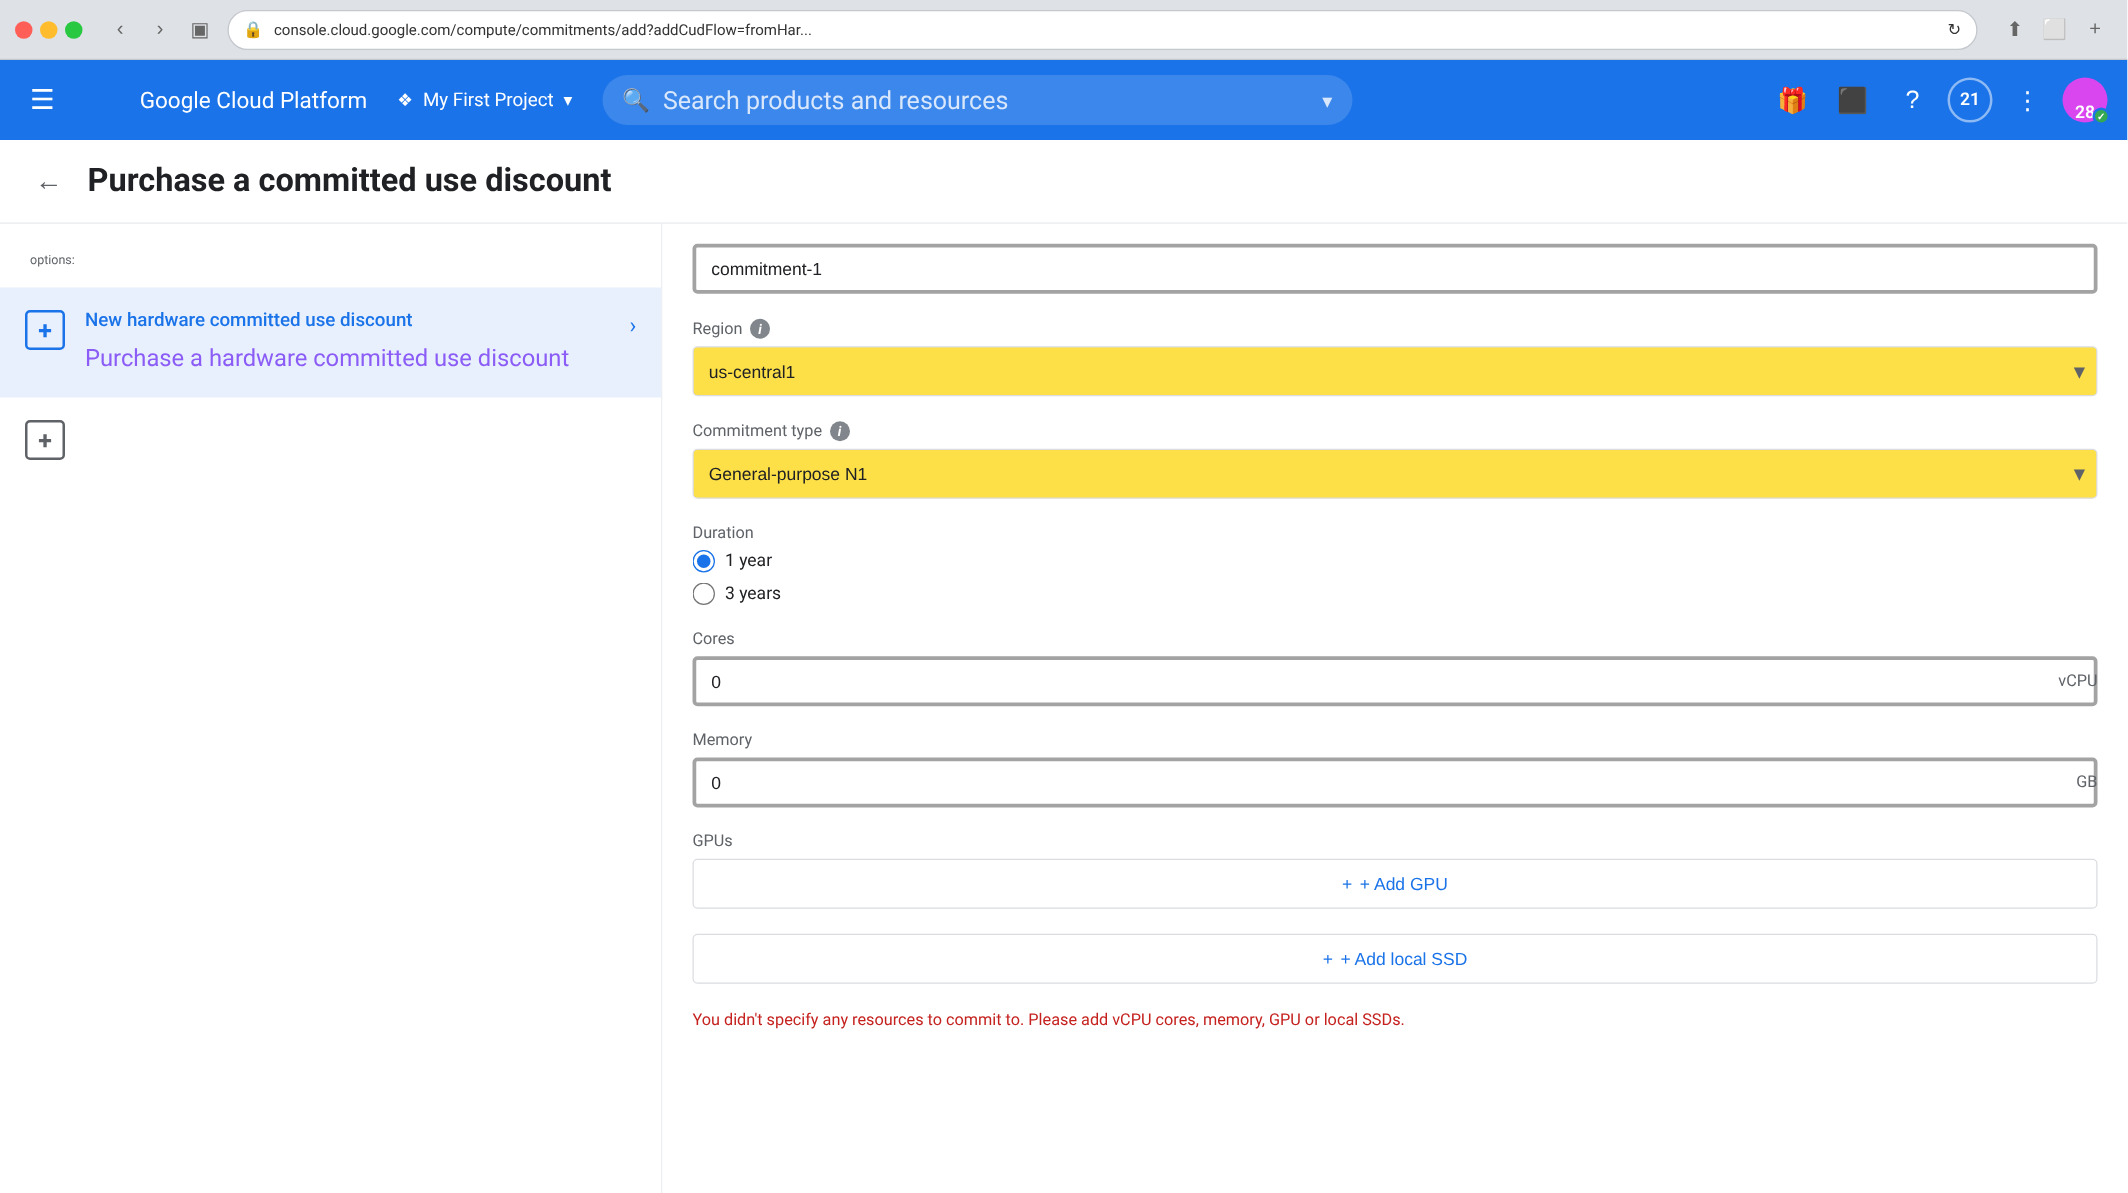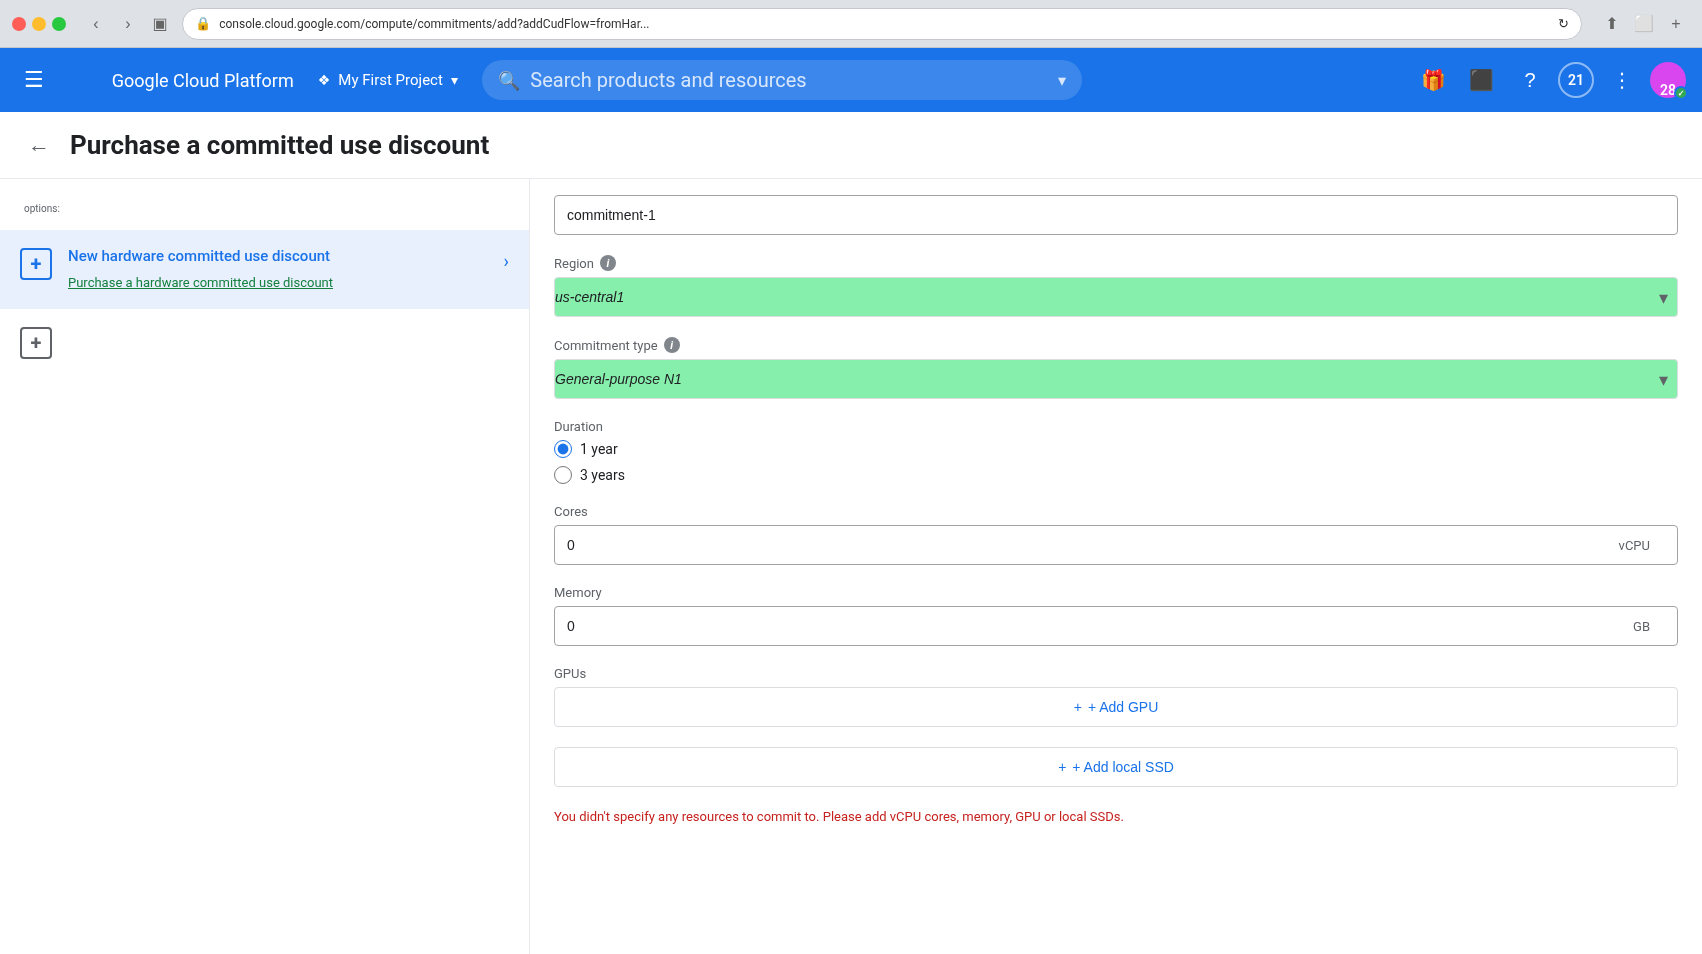--- a/index.html
+++ b/index.html
@@ -167,21 +167,21 @@
       flex-shrink: 0;
       margin-top: 2px;
     }
     .discount-card.inactive .discount-card-icon {
       border-color: #5f6368;
       color: #5f6368;
     }
     .discount-card-body { flex: 1; }
     .discount-card-title { font-size: 15px; color: #1a73e8; font-weight: 500; line-height: 1.4; }
     .discount-card.inactive .discount-card-title { color: #202124; }
-    .discount-card-desc { font-size: 13px; color: #15803d; margin-top: 6px; line-height: 1.5; text-decoration: underline; }
+    .discount-card-desc { font-size: 19px; color: #8b5cf6; margin-top: 6px; line-height: 1.5; }
     .discount-card-chevron { color: #1a73e8; font-size: 18px; margin-top: 4px; }
 
     
     .right-panel {
       flex: 1;
       overflow-y: auto;
       padding: 16px 24px;
       background: #fff;
     }
 
@@ -203,44 +203,43 @@
       color: #fff;
       font-size: 11px;
       display: inline-flex; align-items: center; justify-content: center;
       cursor: pointer;
       font-style: italic;
       font-weight: bold;
     }
     .form-input {
       width: 100%;
       height: 40px;
-      border: 1px solid #a3a3a3;
+      border: 3px solid #a3a3a3;
       border-radius: 4px;
       padding: 0 12px;
       font-size: 14px;
       color: #202124;
       outline: none;
     }
     .form-select-wrapper {
       position: relative;
       width: 100%;
     }
     .form-select {
       width: 100%;
       height: 40px;
       border: 1px solid #dadce0;
       border-radius: 4px;
-      padding: 0 36px 0 0;
+      padding: 0 36px 0 12px;
       font-size: 14px;
       color: #202124;
       appearance: none;
-      background: #86efac;
+      background: #fde047;
       cursor: pointer;
       outline: none;
-      font-style: italic;
     }
     .select-arrow {
       position: absolute;
       right: 10px;
       top: 50%;
       transform: translateY(-50%);
       font-size: 18px;
       color: #5f6368;
       pointer-events: none;
     }
@@ -252,21 +251,21 @@
     .radio-label { font-size: 14px; color: #202124; cursor: pointer; }
 
     
     .input-with-unit {
       position: relative;
       width: 100%;
     }
     .input-with-unit .form-input { padding-right: 60px; }
     .input-unit {
       position: absolute;
-      right: 28px;
+      right: 0;
       top: 50%;
       transform: translateY(-50%);
       font-size: 13px;
       color: #5f6368;
       pointer-events: none;
     }
 
     
     .add-btn {
       width: 100%;

